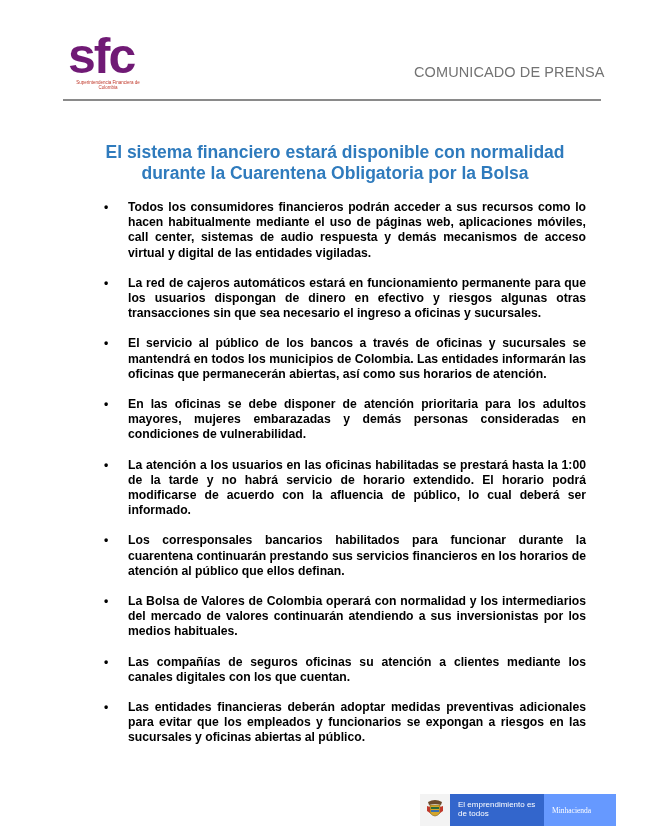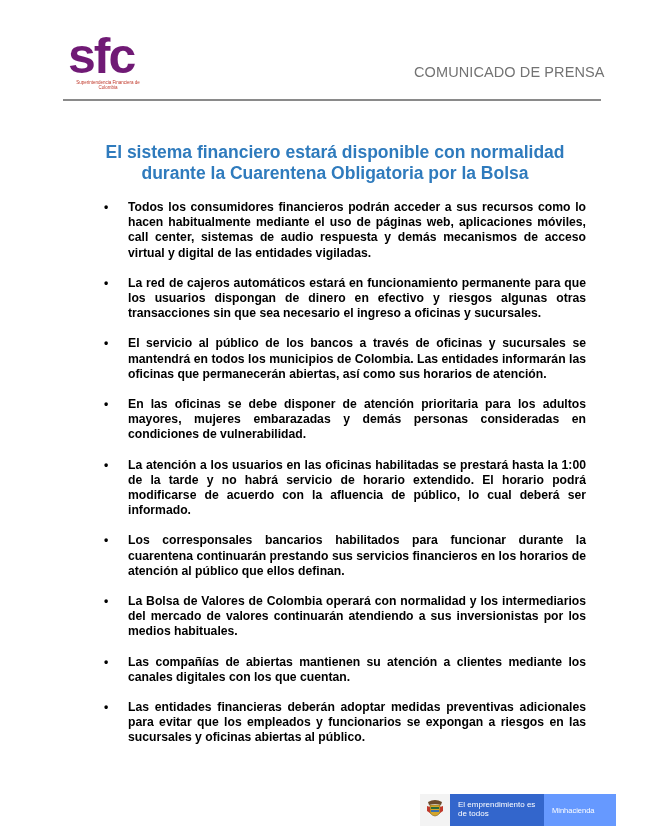--- a/index.html
+++ b/index.html
@@ -11,21 +11,21 @@
     .rule { position: absolute; left: 63px; top: 99px; width: 538px; height: 2px; background: #8a8a8a; }
     .title { position: absolute; left: 60px; top: 142px; width: 550px; text-align: center; color: #2f7bbd; font-weight: bold; font-size: 17.5px; line-height: 21px; }
     .bullets { position: absolute; left: 104px; top: 200px; width: 482px; margin: 0; padding: 0; list-style: none; }
     .bullet { position: relative; padding-left: 24px; font-weight: bold; font-size: 12.2px; line-height: 15.2px; text-align: justify; margin-bottom: 15px; }
     .bullet .dot { position: absolute; left: 0; top: 0; }
     .bullet .txt { display: block; }
     .footer { position: absolute; left: 420px; top: 794px; height: 32px; display: flex; align-items: stretch; }
     .shield { width: 30px; display: flex; align-items: center; justify-content: center; background: #f3f3f3; }
     .shield svg { width: 18px; height: 22px; }
     .f-main { background: #3366cc; color: #fff; font-size: 8px; line-height: 9px; padding: 6px 8px 0 8px; width: 78px; }
-    .f-min { background: #6699ff; color: #fff; font-size: 7.5px; display: flex; align-items: center; padding: 0 8px; width: 56px; }
+    .f-min { background: #6699ff; color: #fff; font-size: 7.5px; display: flex; align-items: center; padding: 0 8px; width: 56px; font-family: Liberation Serif, serif; }
   </style>
 </head>
 <body>
 
 <div class="logo">
   <div class="logo-sfc">sfc</div>
   <div class="logo-sub">Superintendencia Financiera de Colombia</div>
 </div>
 
 <div class="press">COMUNICADO DE PRENSA</div>
@@ -60,21 +60,21 @@
   <li class="bullet">
       <span class="dot">•</span>
       <span class="txt">Los corresponsales bancarios habilitados para funcionar durante la cuarentena continuarán prestando sus servicios financieros en los horarios de atención al público que ellos definan.</span>
     </li>
   <li class="bullet">
       <span class="dot">•</span>
       <span class="txt">La Bolsa de Valores de Colombia operará con normalidad y los intermediarios del mercado de valores continuarán atendiendo a sus inversionistas por los medios habituales.</span>
     </li>
   <li class="bullet">
       <span class="dot">•</span>
-      <span class="txt">Las compañías de abiertas mantienen su atención a clientes mediante los canales digitales con los que cuentan.</span>
+      <span class="txt">Las compañías de seguros oficinas su atención a clientes mediante los canales digitales con los que cuentan.</span>
     </li>
   <li class="bullet">
       <span class="dot">•</span>
       <span class="txt">Las entidades financieras deberán adoptar medidas preventivas adicionales para evitar que los empleados y funcionarios se expongan a riesgos en las sucursales y oficinas abiertas al público.</span>
     </li>
 </ul>
 
 <div class="footer">
   <div class="shield">
     <svg viewBox="0 0 18 22">

